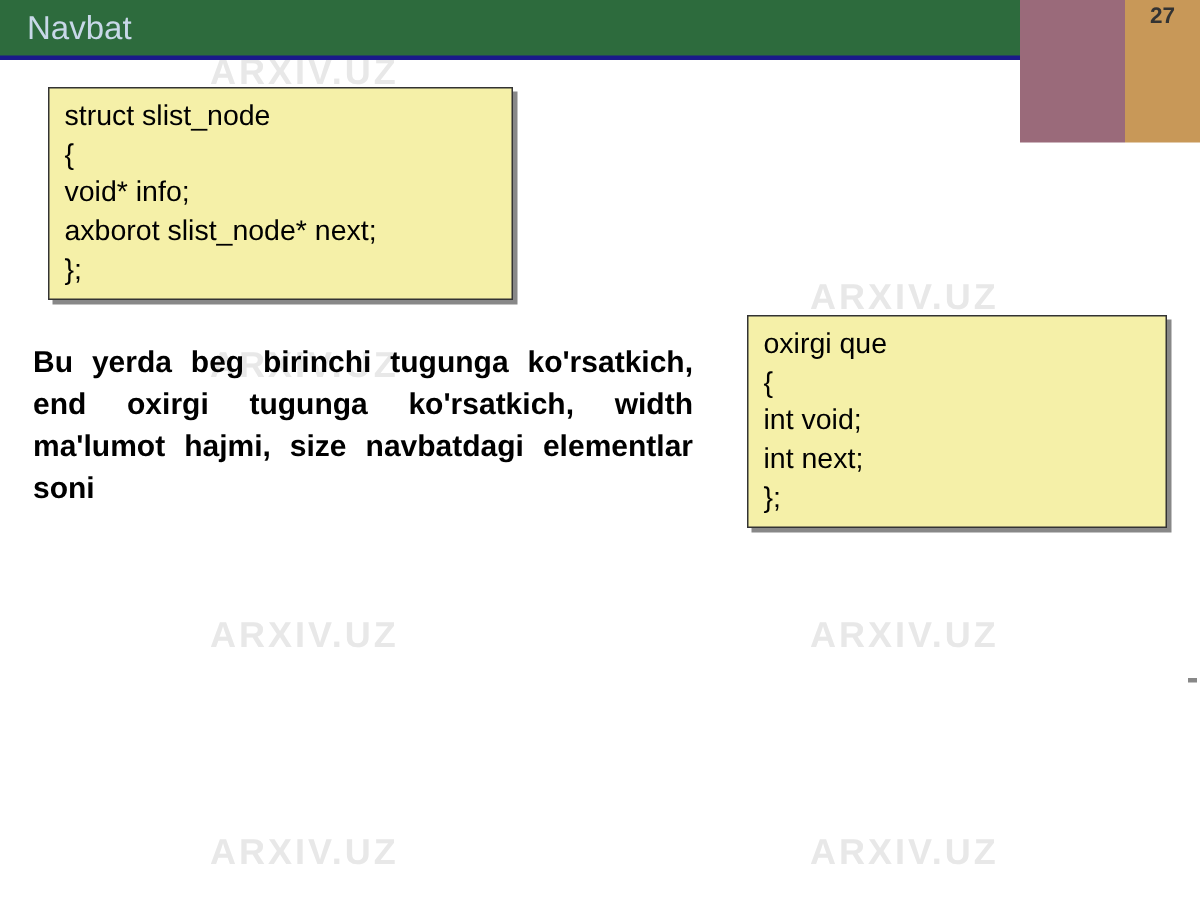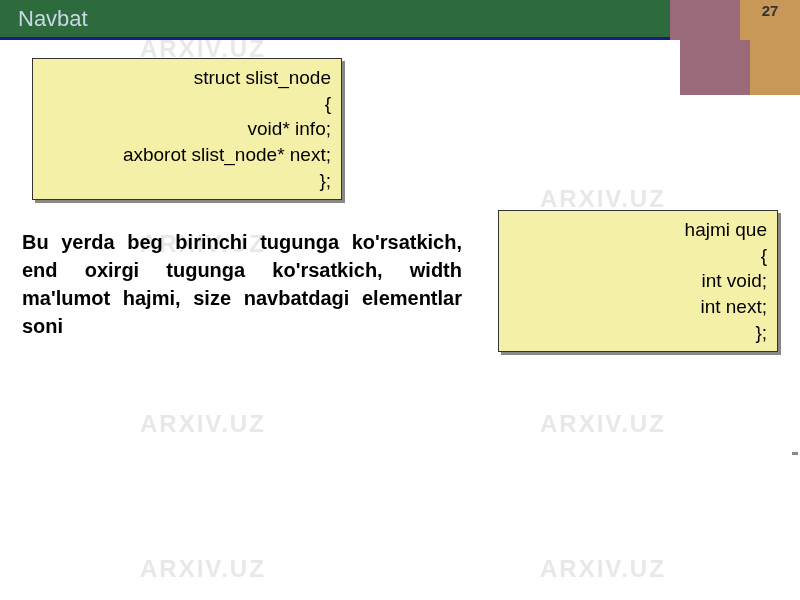--- a/index.html
+++ b/index.html
@@ -48,21 +48,21 @@
     .header-title {
       color: #c8d8e8;
       font-size: 22px;
       font-weight: normal;
     }
     .header-purple {
       width: 70px;
       background: #9a6a7a;
     }
     .header-brown {
-      width: 60px;
+      width: 50px;
       background: #c89858;
       display: flex;
       align-items: flex-start;
       justify-content: center;
       padding-top: 2px;
     }
     .page-number {
       color: #333;
       font-size: 15px;
       font-weight: bold;
@@ -100,21 +100,20 @@
     }
     .code-box {
       background: #f5f0a8;
       border: 1px solid #333;
       box-shadow: 3px 3px 0 #888;
       padding: 6px 10px;
       font-size: 19px;
       line-height: 1.35;
       color: #000;
       font-family: Arial, sans-serif;
-      text-align: right;
     }
     .code-box-1 {
       width: 310px;
       margin-left: 10px;
       margin-bottom: 20px;
     }
     .lower-section {
       display: flex;
       gap: 36px;
       align-items: flex-start;
@@ -178,21 +177,21 @@
     <div> struct slist_node</div>
     <div>{</div>
     <div>void* info;</div>
     <div>axborot slist_node* next;</div>
     <div>};</div>
   </div>
 
   <div class="lower-section">
     <p class="desc-text">Bu yerda beg birinchi tugunga ko'rsatkich, end oxirgi tugunga ko'rsatkich, width ma'lumot hajmi, size navbatdagi elementlar soni</p>
     <div class="code-box code-box-2">
-      <div>hajmi que</div>
+      <div>oxirgi que</div>
       <div>{</div>
       <div>int void;</div>
       <div>int next;</div>
       <div>};</div>
     </div>
   </div>
 </div>
 
 <div class="right-ticks">
   <div class="tick" style="top:100px"></div>

